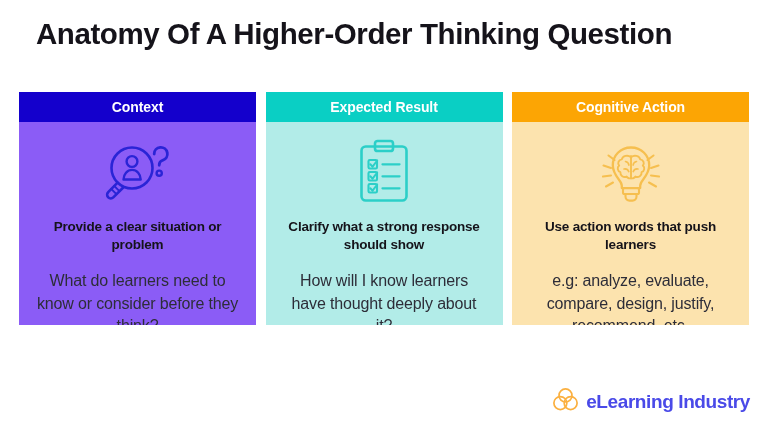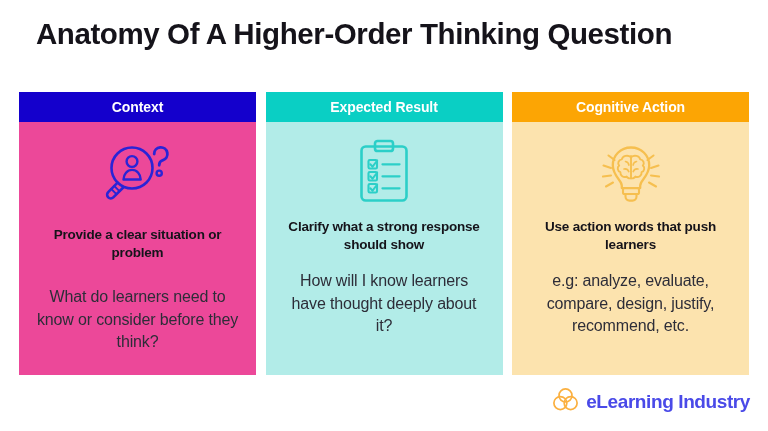--- a/index.html
+++ b/index.html
@@ -40,21 +40,21 @@
     top: 92px;
     left: 19px;
     width: 730px;
     height: 283px;
     display: flex;
     justify-content: space-between;
   }
 
   .card {
     width: 237px;
-    height: 283px;
+    height: 233px;
     display: flex;
     flex-direction: column;
     overflow: hidden;
   }
 
   .card-header {
     height: 30px;
     flex: 0 0 30px;
     display: flex;
     align-items: center;
@@ -97,21 +97,21 @@
     font-size: 16px;
     font-weight: 400;
     line-height: 1.42;
     color: #2d2d38;
     letter-spacing: -0.15px;
     padding: 0 4px;
   }
 
   
   .card-context  .card-header { background: #1400cc; }
-  .card-context  .card-body   { background: #ec4899; gap: 8px; }
+  .card-context  .card-body   { background: #8b5cf6; }
 
   .card-cognitive .card-header { background: #fca504; }
   .card-cognitive .card-body   { background: #fce3ae; }
 
   .card-result   .card-header { background: #0acfc4; }
   .card-result   .card-body   { background: #b2ece8; }
 
   
   .logo {
     position: absolute;

